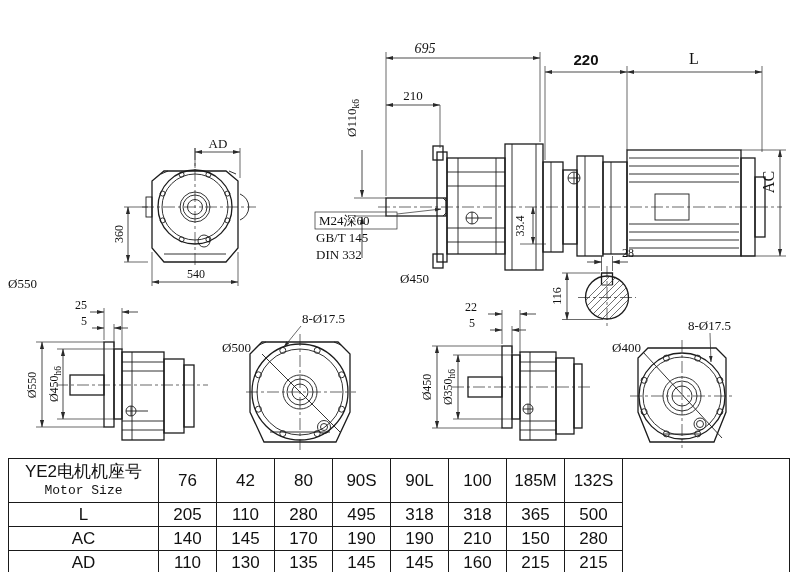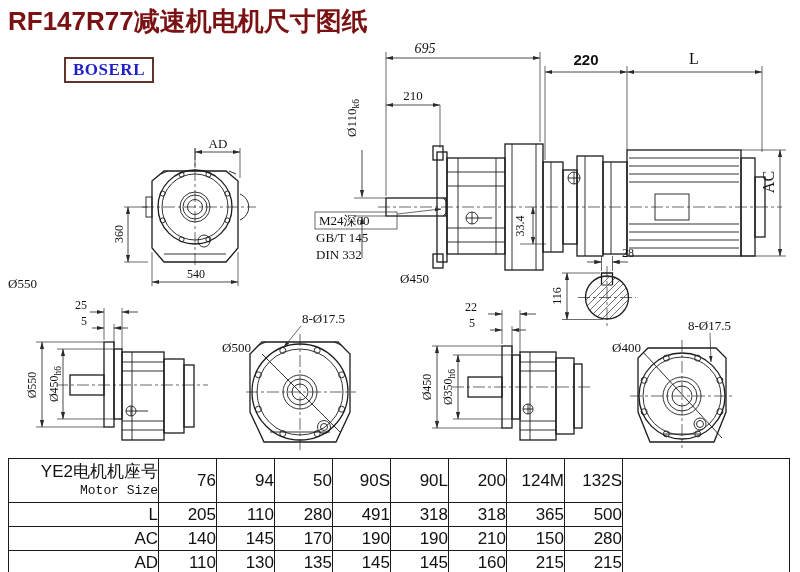--- a/index.html
+++ b/index.html
@@ -21,34 +21,30 @@
   .hx{stroke:#333;stroke-width:.7;}
   text{font-family:"Liberation Serif",serif;font-size:13px;fill:#111;}
   .sm{font-size:12px;}
   .it{font-style:italic;font-size:14px;}
   .big{font-size:16px;}
   .bold-sans{font-family:"Liberation Sans",sans-serif;font-weight:bold;font-size:15px;}
   .sub{font-size:9.5px;}
   
   #tbl{position:absolute;left:8px;top:458px;border-collapse:collapse;table-layout:fixed;
        color:#111;font-size:17px;}
-  #tbl td{border:1.6px solid #1a1a1a;text-align:right;vertical-align:middle;padding:0;height:23px;}
+  #tbl td{border:1.6px solid #1a1a1a;text-align:center;vertical-align:middle;padding:0;height:23px;}
   #tbl tr.hdr td{height:43px;}
   #tbl .cn{font-size:17px;line-height:20px;}
   #tbl .en{font-family:"Liberation Mono",monospace;font-size:13px;line-height:18px;}
 </style>
 </head>
 <body>
 
 <div id="page">
 
-  <div id="title">RF147R77减速机电机尺寸图纸</div>
-  <div id="logo">
-    <span>BOSERL</span>
-  </div>
 
   <svg width="800" height="572" viewBox="0 0 800 572">
     <defs>
       <marker id="ar" viewBox="0 0 10 10" refX="9.5" refY="5" markerWidth="9" markerHeight="9" orient="auto-start-reverse">
         <path d="M0,2.2 L10,5 L0,7.8 Z" fill="#2a2a2a"></path>
       </marker>
       <clipPath id="secclip">
           <circle cx="607" cy="297.5" r="21.5"></circle>
         </clipPath>
     </defs>
@@ -374,35 +370,35 @@
       <col style="width:58px">
         <col style="width:167px">
     </colgroup>
     <tbody>
         <tr class="hdr">
       <td>
         <div class="cn">YE2电机机座号</div>
         <div class="en">Motor Size</div>
       </td>
       <td>76</td>
-      <td>94</td>
-      <td>50</td>
+      <td>42</td>
+      <td>80</td>
       <td>90S</td>
       <td>90L</td>
-      <td>200</td>
-      <td>124M</td>
+      <td>100</td>
+      <td>185M</td>
       <td>132S</td>
       <td rowspan="4"></td>
     </tr>
     <tr>
       <td>L</td>
       <td>205</td>
       <td>110</td>
       <td>280</td>
-      <td>491</td>
+      <td>495</td>
       <td>318</td>
       <td>318</td>
       <td>365</td>
       <td>500</td>
     </tr>
     <tr>
       <td>AC</td>
       <td>140</td>
       <td>145</td>
       <td>170</td>

